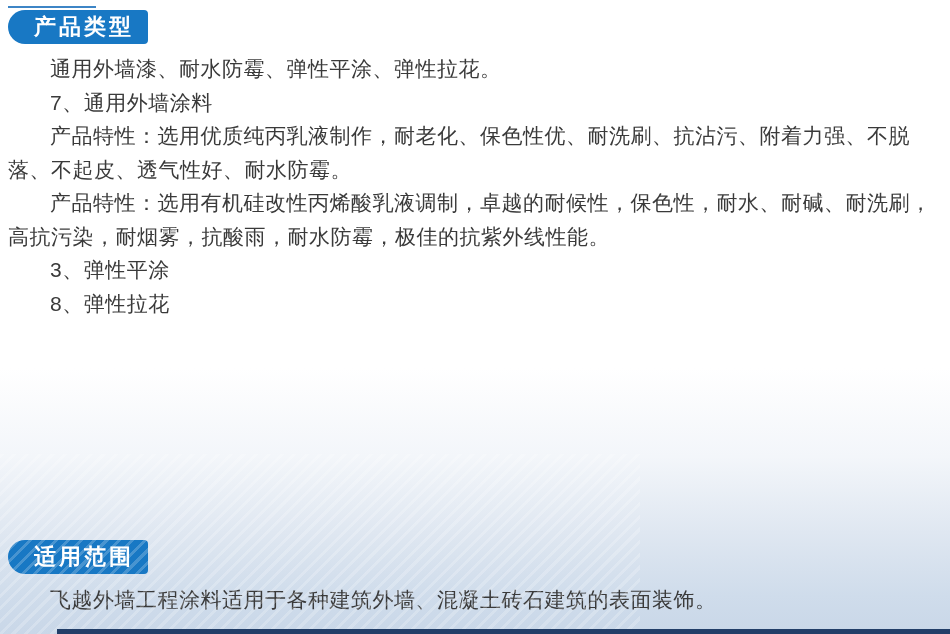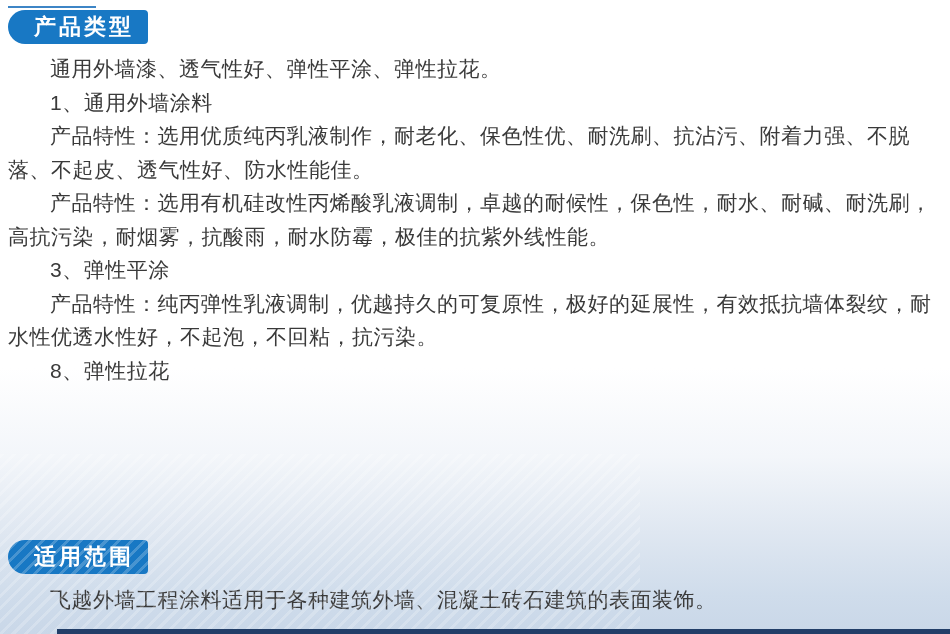--- a/index.html
+++ b/index.html
@@ -67,26 +67,25 @@
 </head>
 <body>
 
 <div class="page">
 
   <div class="accent-line"></div>
 
   <div class="badge badge--types">产品类型</div>
 
   <div class="content content--types">
-    <p class="para">通用外墙漆、透气性好、弹性平涂、弹性拉花。</p>
-    <p class="para">1、通用外墙涂料</p>
-    <p class="para">产品特性：选用优质纯丙乳液制作，耐老化、保色性优、耐洗刷、抗沾污、附着力强、不脱落、不起皮、透气性好、防水性能佳。</p>
+    <p class="para">通用外墙漆、耐水防霉、弹性平涂、弹性拉花。</p>
+    <p class="para">7、通用外墙涂料</p>
+    <p class="para">产品特性：选用优质纯丙乳液制作，耐老化、保色性优、耐洗刷、抗沾污、附着力强、不脱落、不起皮、透气性好、耐水防霉。</p>
     <p class="para">产品特性：选用有机硅改性丙烯酸乳液调制，卓越的耐候性，保色性，耐水、耐碱、耐洗刷，高抗污染，耐烟雾，抗酸雨，耐水防霉，极佳的抗紫外线性能。</p>
     <p class="para">3、弹性平涂</p>
-    <p class="para">产品特性：纯丙弹性乳液调制，优越持久的可复原性，极好的延展性，有效抵抗墙体裂纹，耐水性优透水性好，不起泡，不回粘，抗污染。</p>
     <p class="para">8、弹性拉花</p>
   </div>
 
   <div class="badge badge--scope">适用范围</div>
 
   <div class="content content--scope">
     <p class="para">飞越外墙工程涂料适用于各种建筑外墙、混凝土砖石建筑的表面装饰。</p>
   </div>
 
   <div class="texture"></div>

